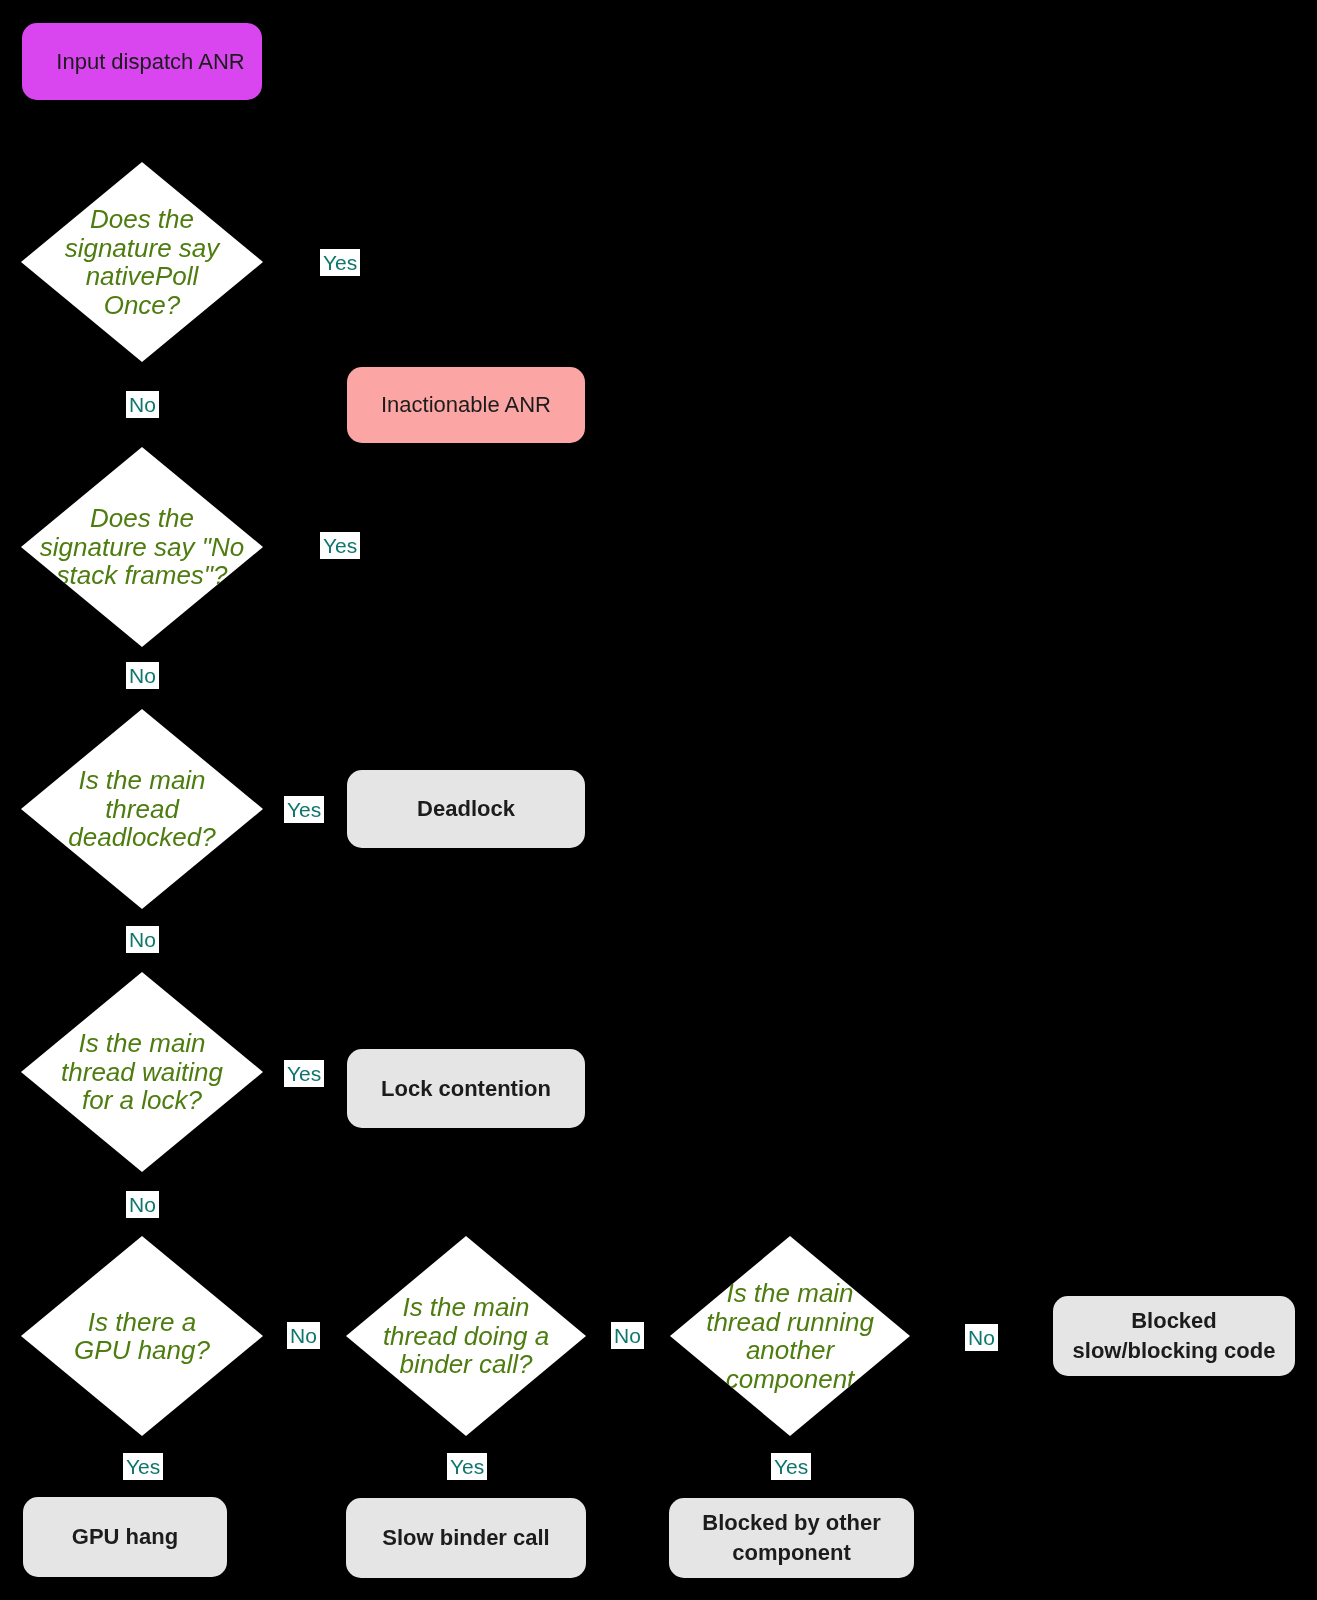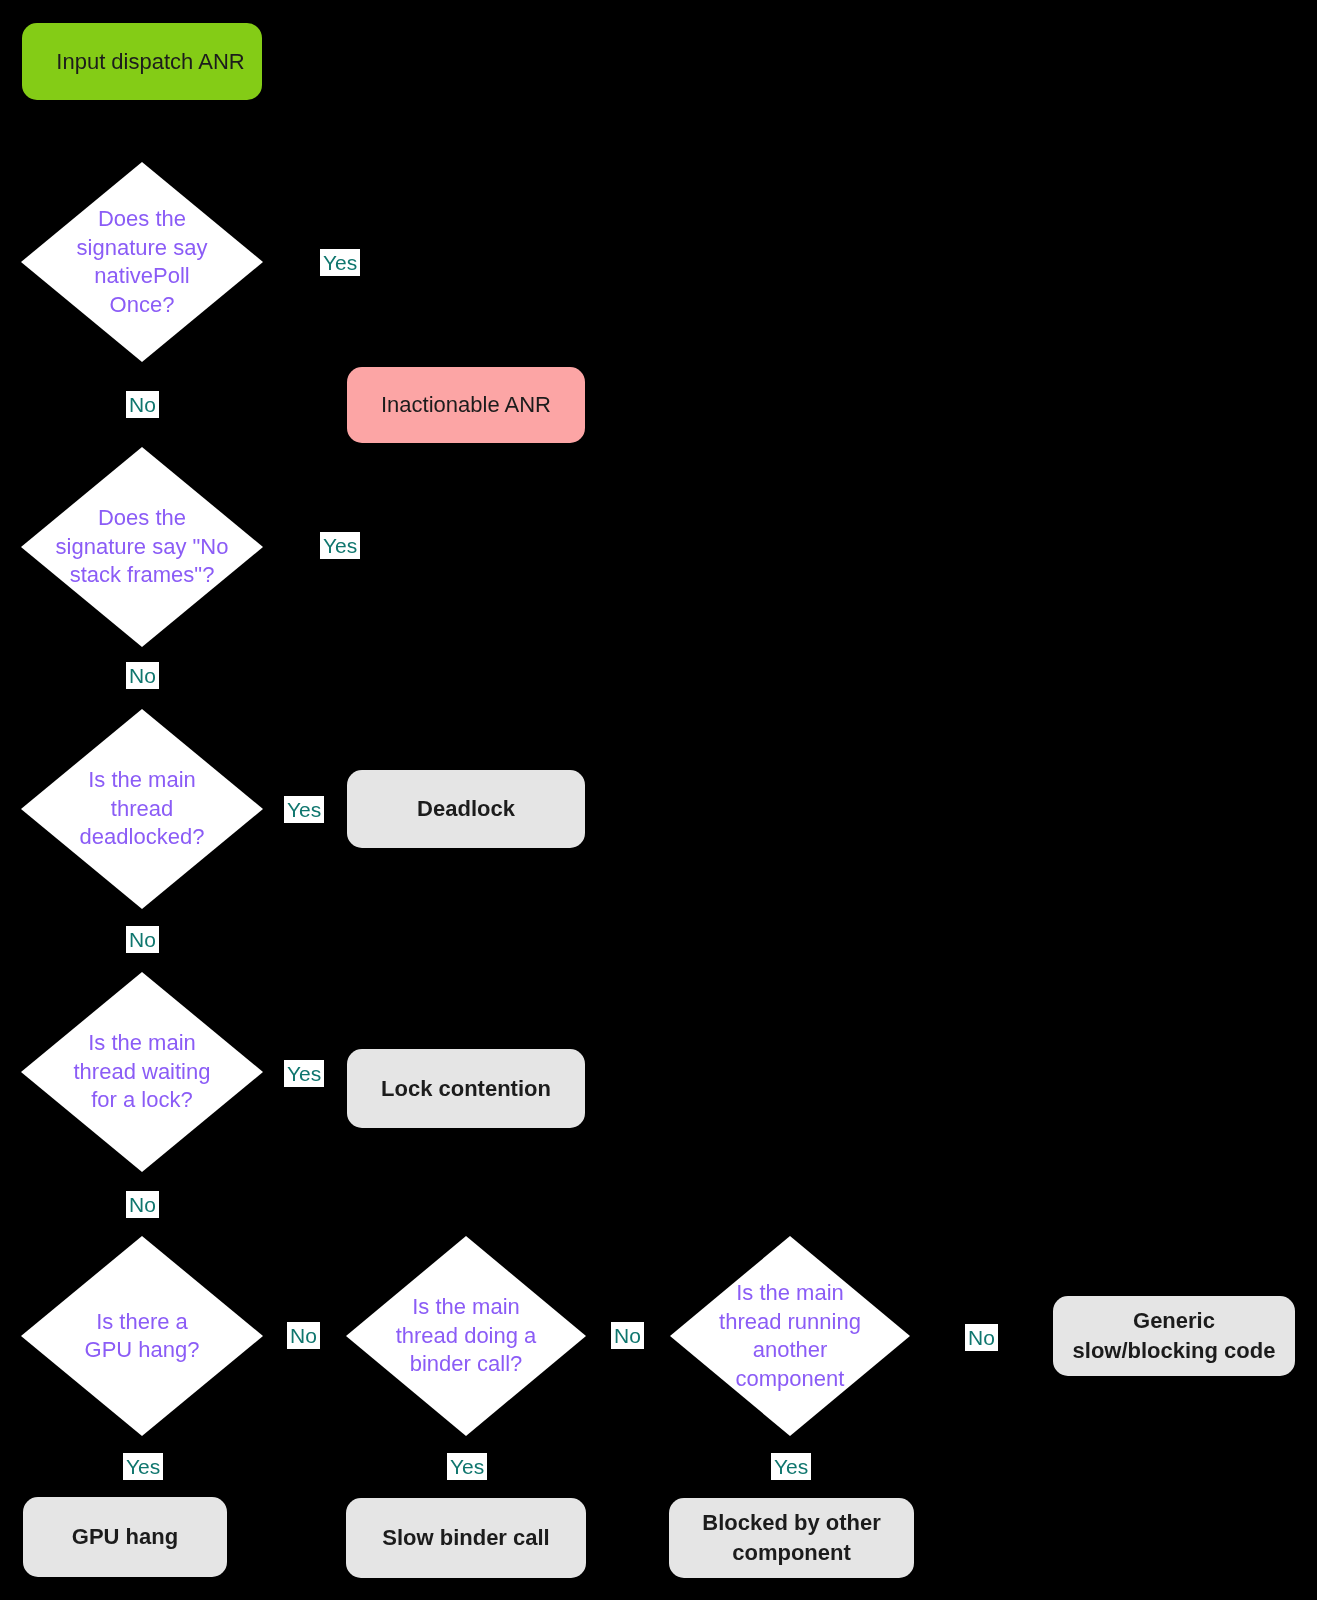--- a/index.html
+++ b/index.html
@@ -18,35 +18,36 @@
     display: flex;
     align-items: center;
     justify-content: center;
     text-align: center;
     white-space: pre-line;
     border-radius: 15px;
     font-size: 22px;
     line-height: 30px;
     color: #1c1c1c;
   }
-  .fill-white { background: #84cc16; padding-left: 17px; }
+  .fill-white { background: #d946ef; padding-left: 17px; }
   .fill-pink  { background: #fca5a5; }
   .fill-green { background: #e5e5e5; font-weight: bold; }
 
   .diamond {
     background: #ffffff;
     clip-path: polygon(50% 0, 100% 50%, 50% 100%, 0 50%);
     display: flex;
     align-items: center;
     justify-content: center;
     text-align: center;
     white-space: pre-line;
-    font-size: 22px;
+    font-size: 26px;
     line-height: 28.5px;
-    color: #8b5cf6;
+    color: #4d7c0f;
+    font-style: italic;
   }
 
   .chip {
     background: #ffffff;
     color: #0f766e;
     font-size: 21px;
     line-height: 27px;
     padding: 0 3px;
     white-space: nowrap;
   }
@@ -130,14 +131,14 @@
 
 <div class="node diamond" id="n-d7">Is the main
 thread running
 another
 component</div>
 <div class="node chip" id="n-no7">No</div>
 <div class="node chip" id="n-yes7">Yes</div>
 <div class="node box fill-green" id="n-blocked">Blocked by other
 component</div>
 
-<div class="node box fill-green" id="n-generic">Generic
+<div class="node box fill-green" id="n-generic">Blocked
 slow/blocking code</div>
 
 </body></html>

